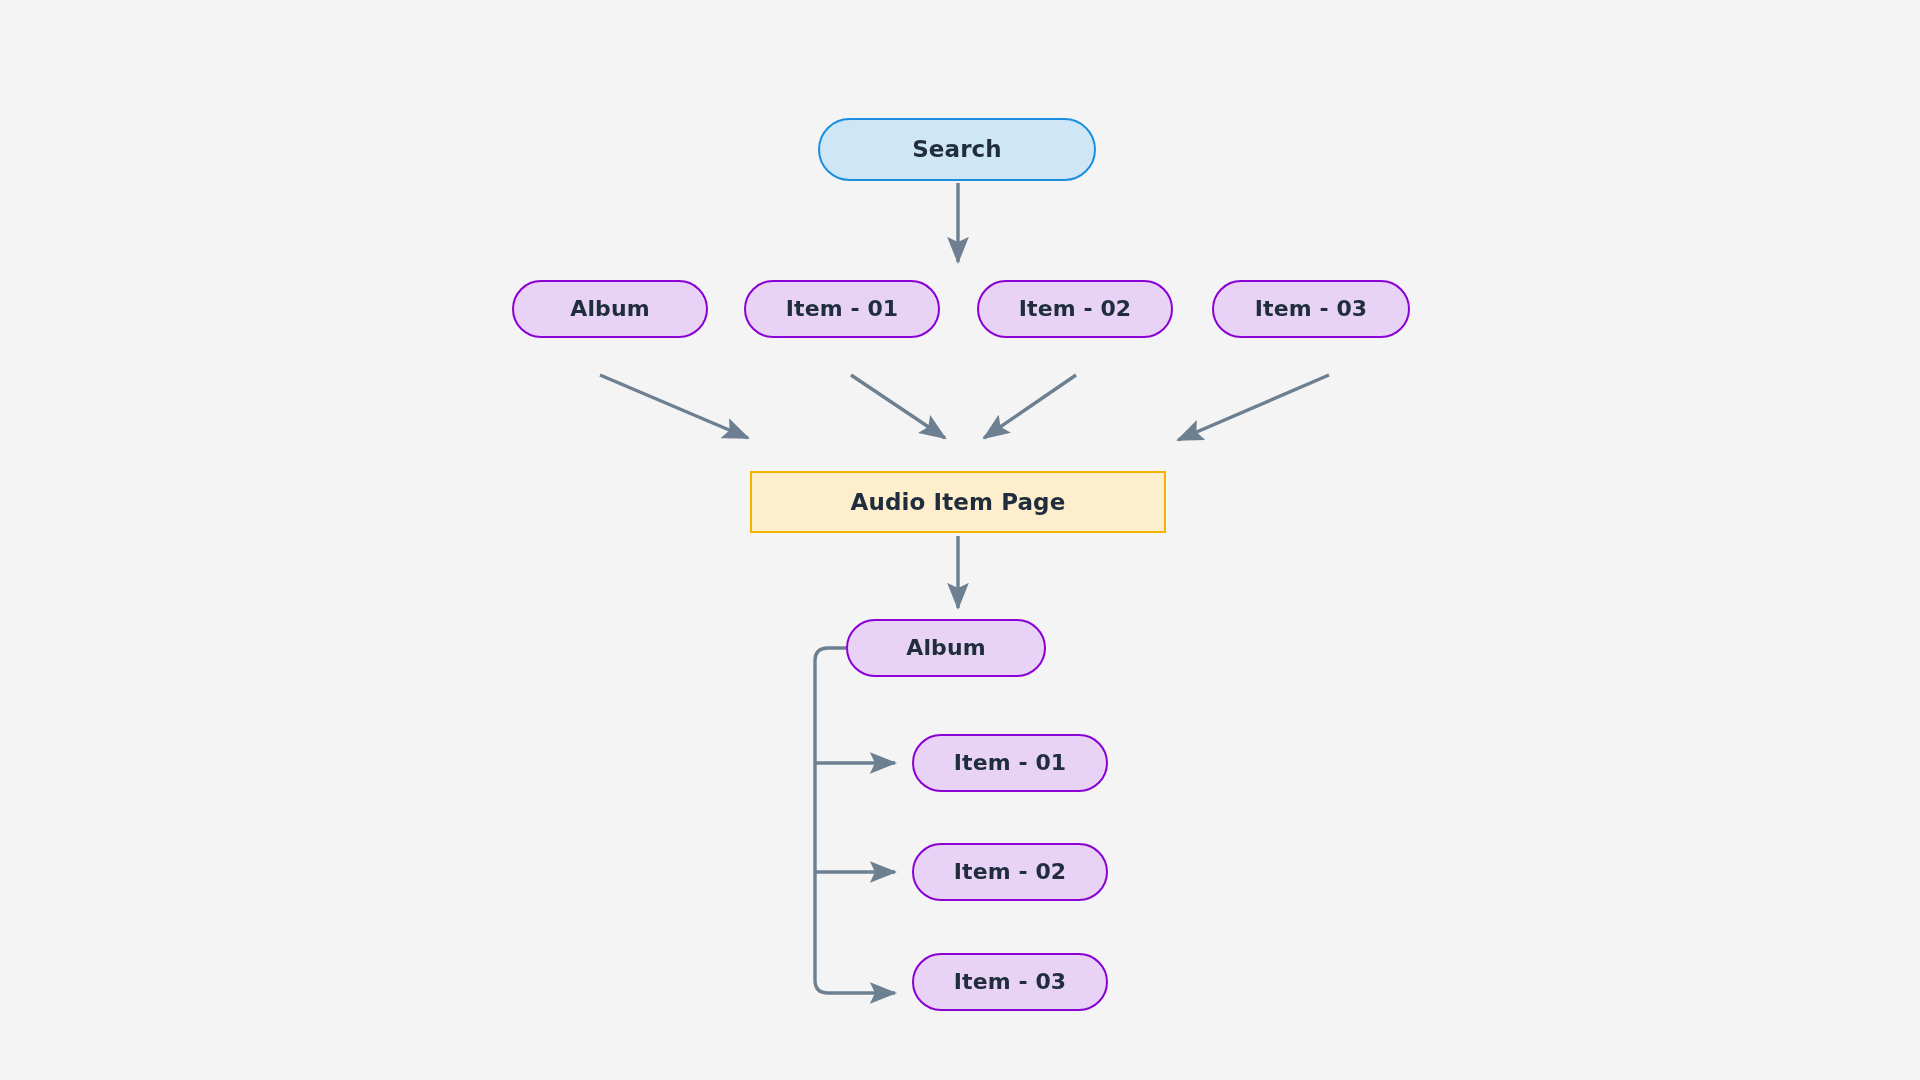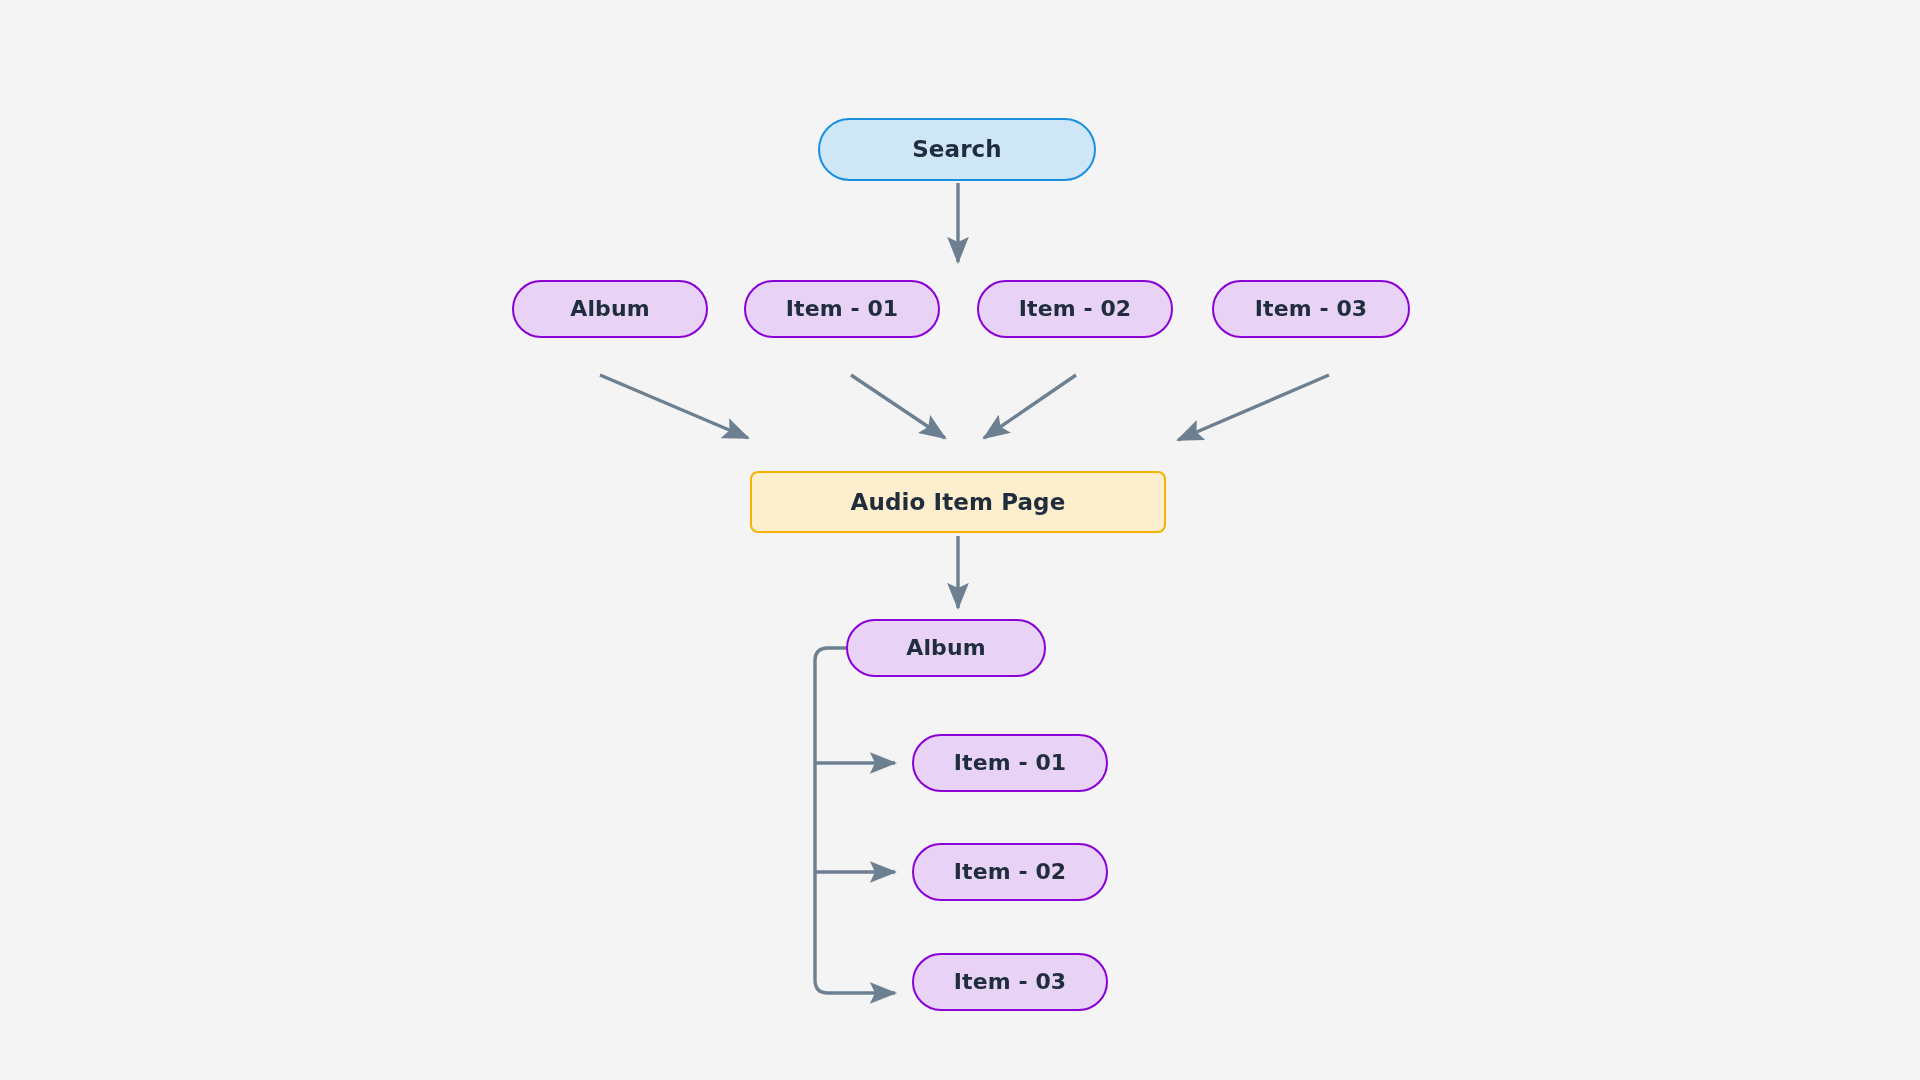--- a/index.html
+++ b/index.html
@@ -75,21 +75,21 @@
       </div>
       <div class="node" style="left: 744px; top: 252px; width: 196px; height: 58px; background: rgb(232, 210, 245); border: 2.4px solid rgb(139, 0, 212); border-radius: 29px; color: rgb(31, 45, 61); font-size: 22px;">
         <span class="node-label">Item - 01</span>
       </div>
       <div class="node" style="left: 977px; top: 252px; width: 196px; height: 58px; background: rgb(232, 210, 245); border: 2.4px solid rgb(139, 0, 212); border-radius: 29px; color: rgb(31, 45, 61); font-size: 22px;">
         <span class="node-label">Item - 02</span>
       </div>
       <div class="node" style="left: 1212px; top: 252px; width: 198px; height: 58px; background: rgb(232, 210, 245); border: 2.4px solid rgb(139, 0, 212); border-radius: 29px; color: rgb(31, 45, 61); font-size: 22px;">
         <span class="node-label">Item - 03</span>
       </div>
-      <div class="node" style="left: 750px; top: 443px; width: 416px; height: 62px; background: rgb(253, 238, 205); border: 2.4px solid rgb(245, 179, 1); border-radius: 8px; color: rgb(31, 45, 61); font-size: 23px;">
+      <div class="node" style="left: 750px; top: 443px; width: 416px; height: 62px; background: rgb(253, 238, 205); border: 2.4px solid rgb(245, 179, 1); border-radius: 0; color: rgb(31, 45, 61); font-size: 23px;">
         <span class="node-label">Audio Item Page</span>
       </div>
       <div class="node" style="left: 846px; top: 591px; width: 200px; height: 58px; background: rgb(232, 210, 245); border: 2.4px solid rgb(139, 0, 212); border-radius: 29px; color: rgb(31, 45, 61); font-size: 22px;">
         <span class="node-label">Album</span>
       </div>
       <div class="node" style="left: 912px; top: 706px; width: 196px; height: 58px; background: rgb(232, 210, 245); border: 2.4px solid rgb(139, 0, 212); border-radius: 29px; color: rgb(31, 45, 61); font-size: 22px;">
         <span class="node-label">Item - 01</span>
       </div>
       <div class="node" style="left: 912px; top: 815px; width: 196px; height: 58px; background: rgb(232, 210, 245); border: 2.4px solid rgb(139, 0, 212); border-radius: 29px; color: rgb(31, 45, 61); font-size: 22px;">
         <span class="node-label">Item - 02</span>

